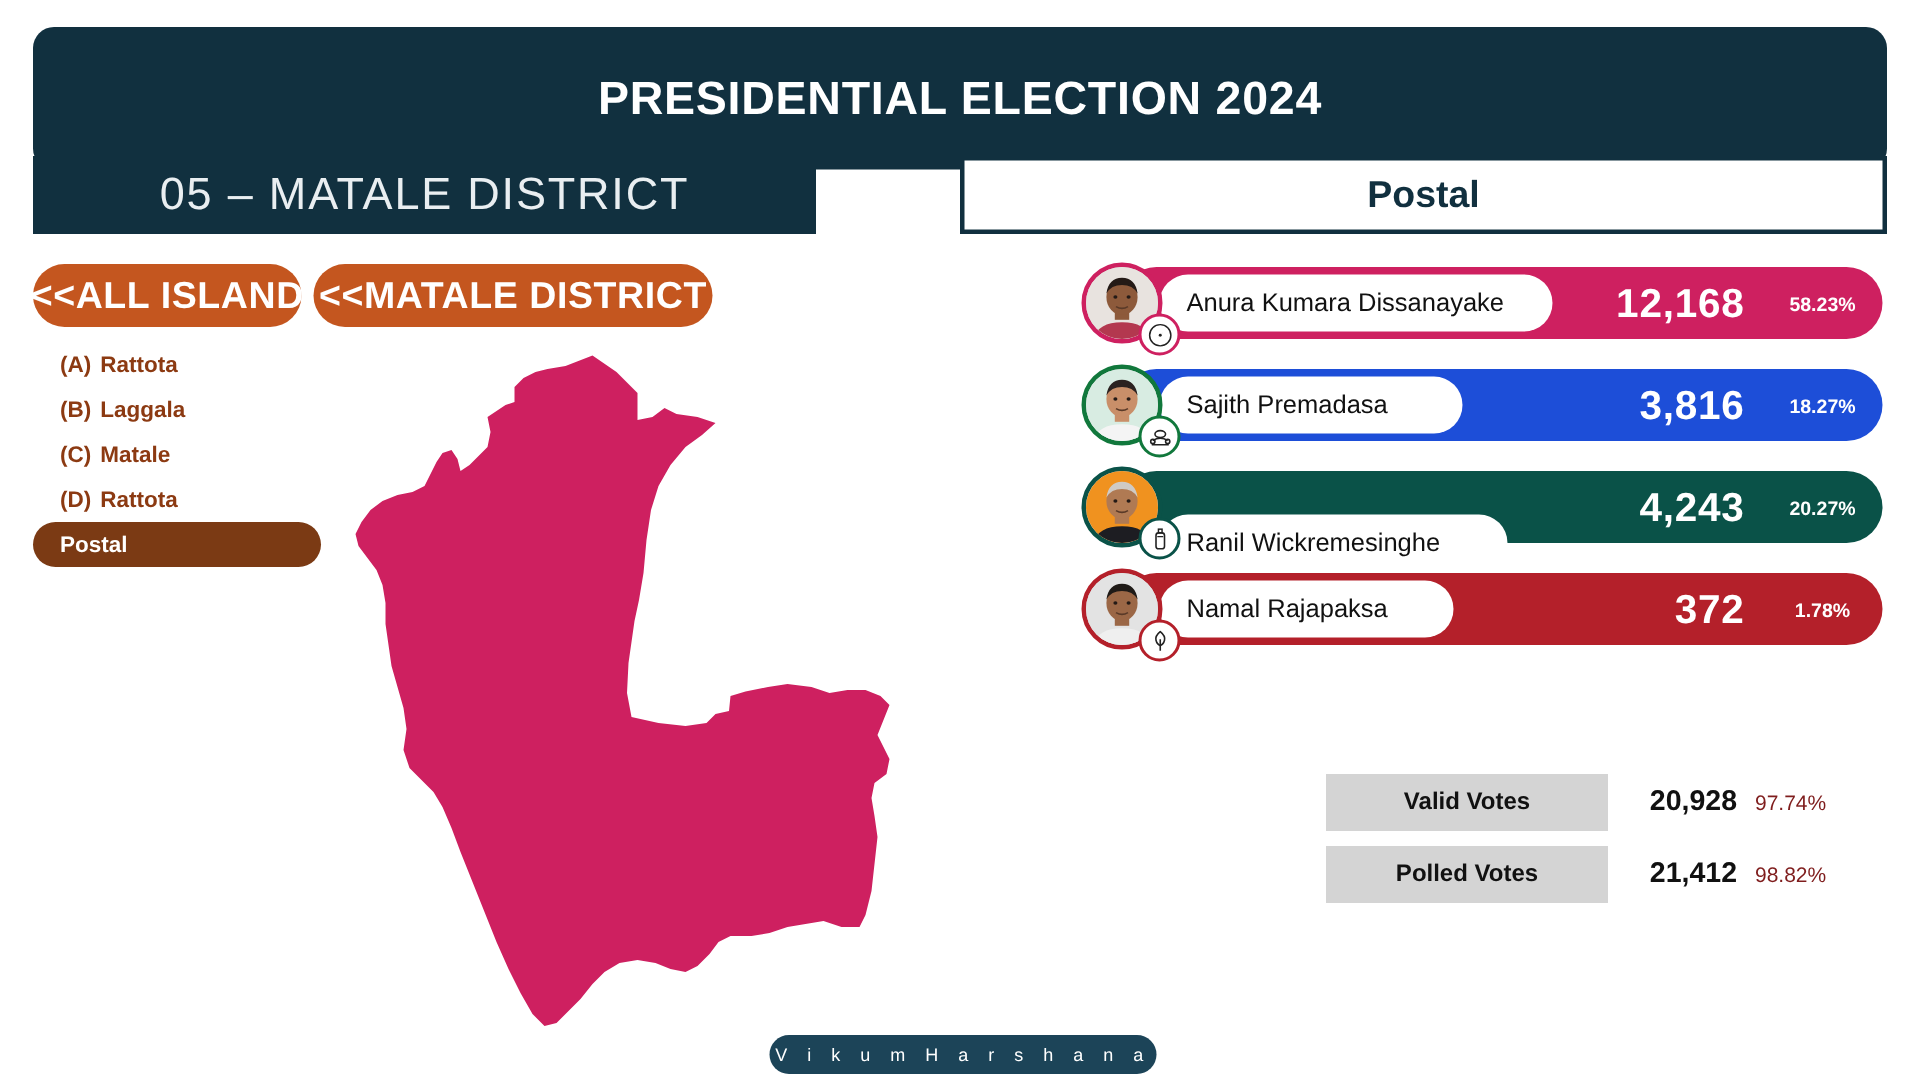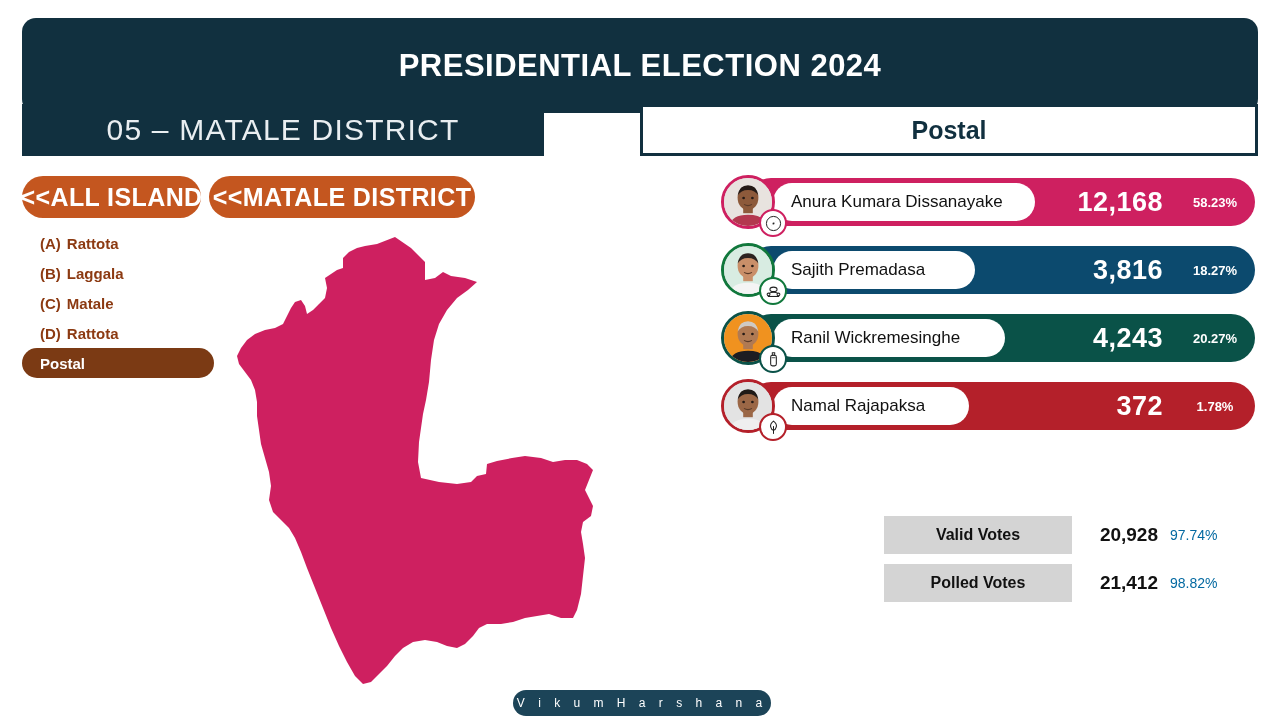--- a/index.html
+++ b/index.html
@@ -160,21 +160,21 @@
   .stat-value {
     position: absolute; left: 192px; top: 0;
     width: 82px; height: 38px;
     display: flex; align-items: center; justify-content: flex-end;
     font-size: 19px; font-weight: bold; color: #111111;
   }
   .stat-pct {
     position: absolute; left: 286px; top: 0;
     height: 38px;
     display: flex; align-items: center;
-    font-size: 14px; color: #0369a1;
+    font-size: 14px; color: #7f1d1d;
   }
 </style>
 </head>
 <body>
 
 <div id="root">
 
   <div class="title-bar">
     <div class="title-bar-text">PRESIDENTIAL ELECTION 2024</div>
   </div>
@@ -257,21 +257,21 @@
         </div>
         <div class="symbol" style="border-color: rgb(206, 32, 96);">
           <svg viewBox="0 0 24 24">
             <circle cx="12" cy="12" r="10" fill="none" stroke="#222" stroke-width="1.4"></circle>
             <path d="M16 8 L11 13 L8 16 L13 11 Z" fill="#222"></path>
             <circle cx="12" cy="12" r="1.4" fill="#222"></circle>
           </svg>
         </div>
       </div>
       <div class="cand-row">
-        <div class="cand-bar" style="background: #0c4a6e;">
+        <div class="cand-bar" style="background: #1d4ed8;">
           <span class="cand-votes">3,816</span>
           <span class="cand-pct">18.27%</span>
         </div>
         <div class="cand-namepill" style="width: 202px;">
           <span>Sajith Premadasa</span>
         </div>
         <div class="avatar" style="border-color: rgb(17, 120, 60);">
           <svg viewBox="0 0 60 60">
             <rect width="60" height="60" fill="#d8ece2"></rect>
             <path d="M6 60 q4 -14 24 -14 q20 0 24 14 Z" fill="#f4f4f4"></path>
@@ -291,21 +291,21 @@
             <circle cx="19" cy="16" r="2" fill="none" stroke="#222" stroke-width="1.5"></circle>
             <path d="M4 19 h16" stroke="#222" stroke-width="1.5"></path>
           </svg>
         </div>
       </div>
       <div class="cand-row">
         <div class="cand-bar" style="background: rgb(10, 82, 72);">
           <span class="cand-votes">4,243</span>
           <span class="cand-pct">20.27%</span>
         </div>
-        <div class="cand-namepill" style="width: 232px;">
+        <div class="cand-namepill" style="width: 232px; margin-top: 24px;">
           <span>Ranil Wickremesinghe</span>
         </div>
         <div class="avatar" style="border-color: rgb(10, 82, 72);">
           <svg viewBox="0 0 60 60">
             <rect width="60" height="60" fill="#f0921f"></rect>
             <path d="M6 60 q4 -14 24 -14 q20 0 24 14 Z" fill="#1d1d22"></path>
             <rect x="24" y="32" width="12" height="12" fill="#b07a53"></rect>
             <ellipse cx="30" cy="25" rx="13" ry="15" fill="#b07a53"></ellipse>
             <path d="M17 22 q2 -13 13 -13 q11 0 13 13 q-4 -7 -13 -7 q-9 0 -13 7 Z" fill="#cfcac4"></path>
             <ellipse cx="24.5" cy="25" rx="1.7" ry="1.5" fill="#241a16"></ellipse>

